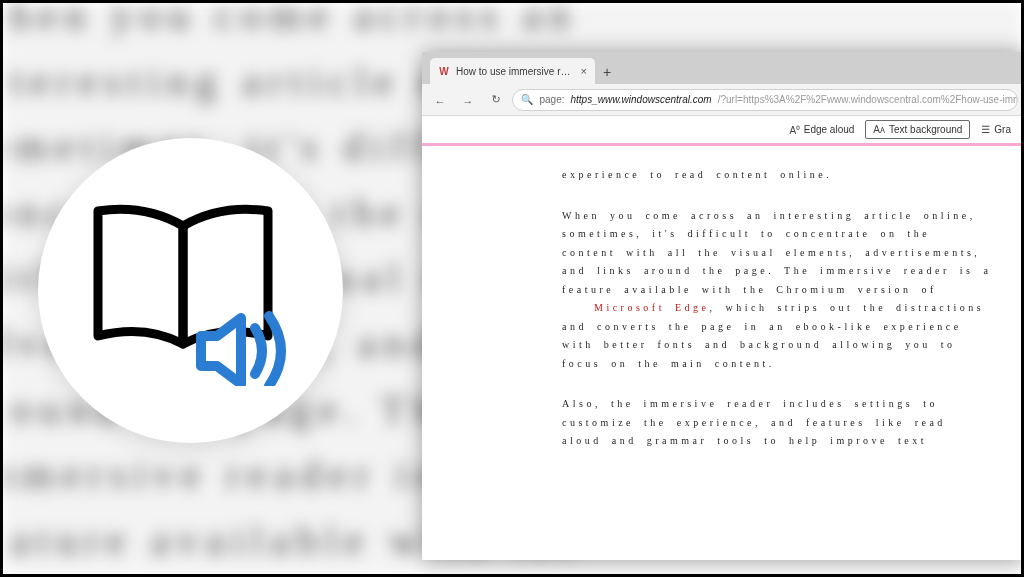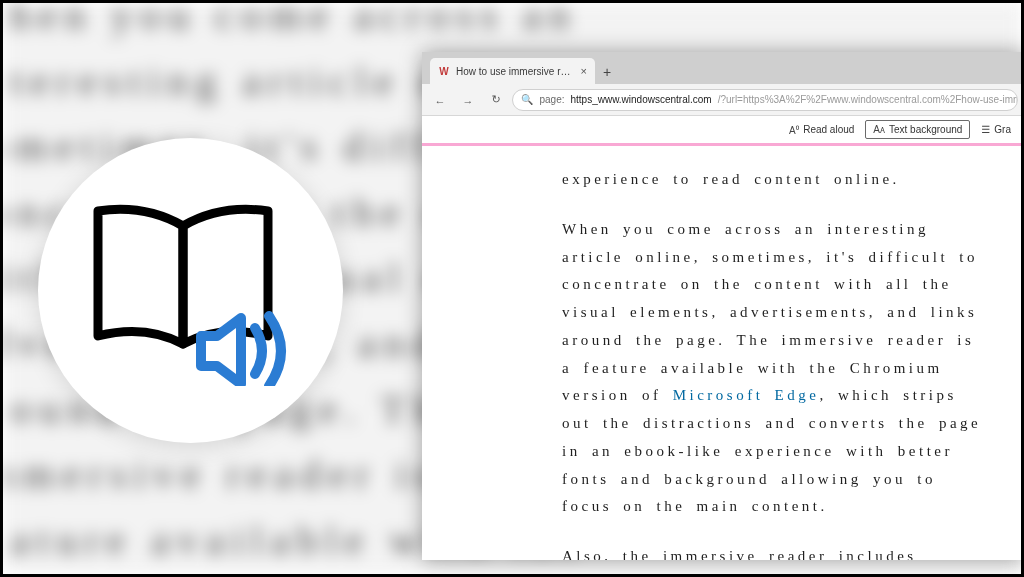--- a/index.html
+++ b/index.html
@@ -116,21 +116,21 @@
     border:1px solid #d0d0d0;
     border-radius:11px;
     display:flex;
     align-items:center;
     padding: 0 8px;
     gap:6px;
     font-size:10px;
     color:#6a6a6a;
     overflow:hidden;
   }
-  .url-field .host { color:#222; }
+  .url-field .host { color:#222;font-style:italic; }
   .url-field .rest { color:#9a9a9a; white-space:nowrap; }
 
   .reader-bar {
     height: 30px;
     background:#fff;
     border-bottom:3px solid #f9a8d4;
     display:flex;
     align-items:center;
     justify-content:flex-end;
     gap:4px;
@@ -149,28 +149,28 @@
   .reader-btn.active {
     border:1px solid #6a6a6a;
   }
   .reader-ic { font-size:10px; color:#444; }
 
   .content {
     flex:1;
     overflow:hidden;
     padding: 20px 30px 0 140px;
     font-family: Georgia, "Times New Roman", serif;
-    font-size: 15px;
+    font-size: 10px;
     letter-spacing: 3.5px;
     word-spacing: 4px;
     line-height: 1.85;
     color:#1f1f1f;
   }
   .content p { margin-bottom: 22px; }
-  .content a { color:#0369a1; text-decoration:none; }
+  .content a { color:#b91c1c; text-decoration:none;margin-left:32px; }
 </style>
 </head>
 <body>
 
 <div class="bg-blur">
   <div class="bg-text">When you come across an interesting article online, sometimes, it's difficult to concentrate on the content with all the visual elements, advertisements, and links around the page. The immersive reader is a feature available with the Chromium version of Microsoft Edge, which strips out the distractions and converts the page in an ebook-like experience with better fonts and background allowing you to focus on</div>
 </div>
 
 <div class="icon-circle">
   <svg width="215" height="190" viewBox="0 0 215 190">
@@ -205,21 +205,21 @@
       <span>🔍</span>
       <span>page:</span>
       <span class="host">https_www.windowscentral.com</span>
       <span class="rest">/?url=https%3A%2F%2Fwww.windowscentral.com%2Fhow-use-immersive-reader-microsoft-edge-chro</span>
     </div>
   </div>
 
   <div class="reader-bar">
     <div class="reader-btn">
       <span class="reader-ic">A⁰</span>
-      <span>Read aloud</span>
+      <span>Edge aloud</span>
     </div>
     <div class="reader-btn active">
       <span class="reader-ic">Aᴀ</span>
       <span>Text background</span>
     </div>
     <div class="reader-btn">
       <span class="reader-ic">☰</span>
       <span>Gra</span>
     </div>
   </div>

